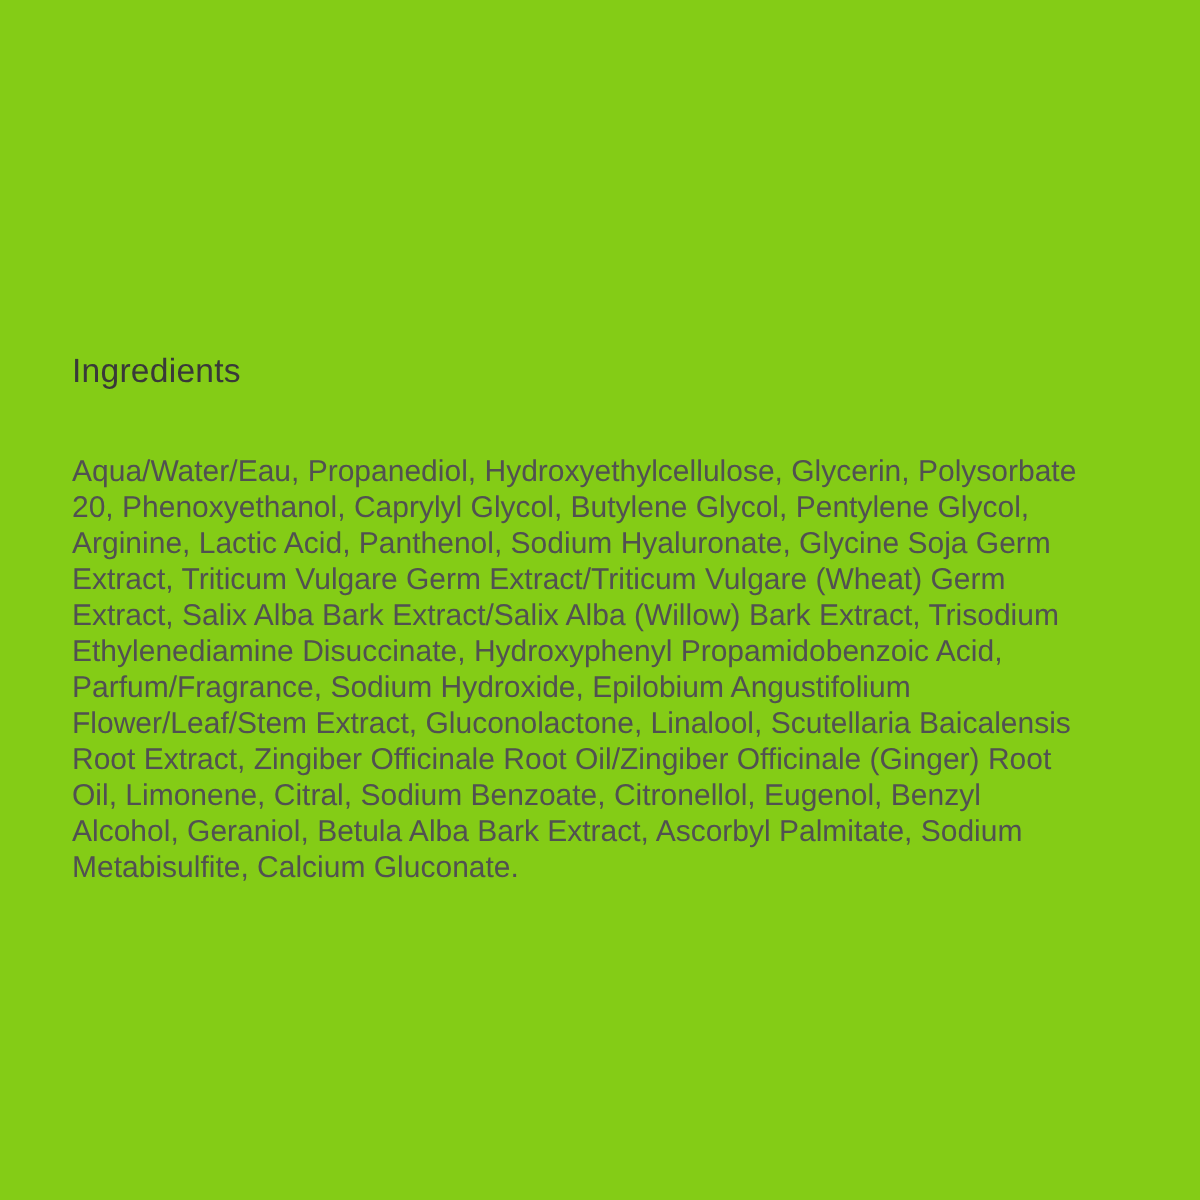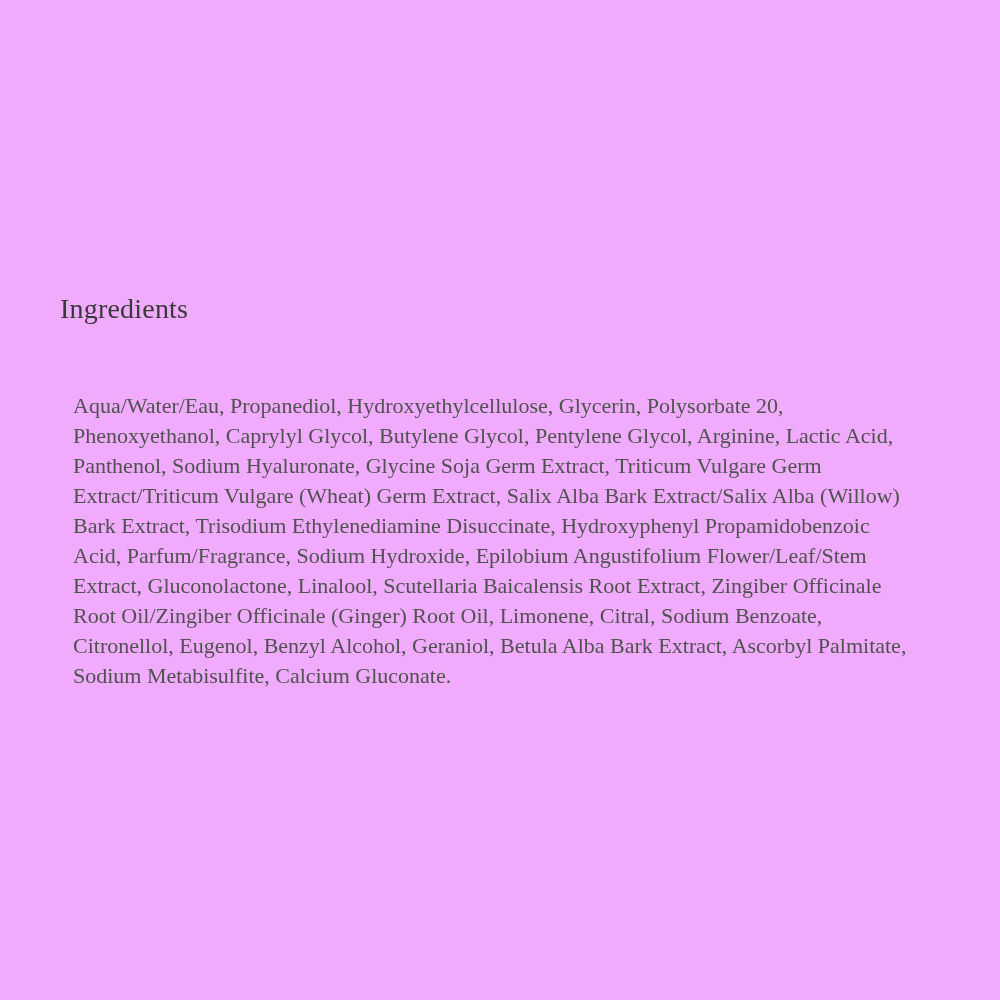--- a/index.html
+++ b/index.html
@@ -8,41 +8,40 @@
     background: #ffffff;
     width: 1000px;
     height: 1000px;
     overflow: hidden;
     font-family: "Liberation Sans", "DejaVu Sans", sans-serif;
   }
   .page {
     position: relative;
     width: 1000px;
     height: 1000px;
-    background: #f0abfc;
-    font-family: Liberation Serif, serif;
+    background: #84cc16;
   }
   .section-heading {
     position: absolute;
     left: 60px;
     top: 292px;
     margin: 0;
     font-size: 28px;
     font-weight: 400;
     line-height: 34px;
     letter-spacing: 0.2px;
     color: #393939;
   }
   .ingredients-text {
     position: absolute;
     left: 60px;
     top: 378px;
     width: 848px;
-    margin: 13px;
-    font-size: 22px;
+    margin: 0;
+    font-size: 25px;
     font-weight: 400;
     line-height: 30px;
     letter-spacing: 0px;
     color: #515151;
   }
 </style>
 </head>
 <body>
 
 <div class="page">

